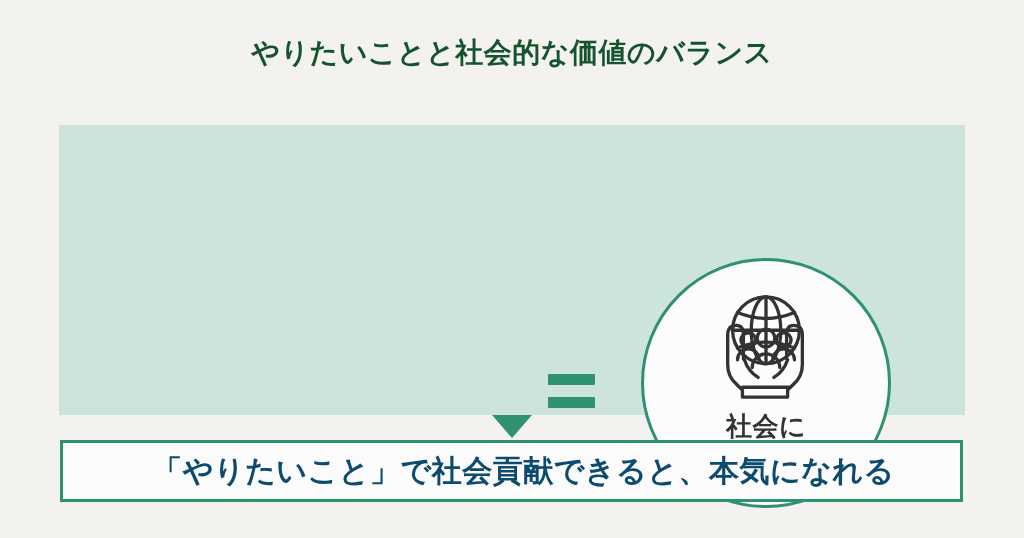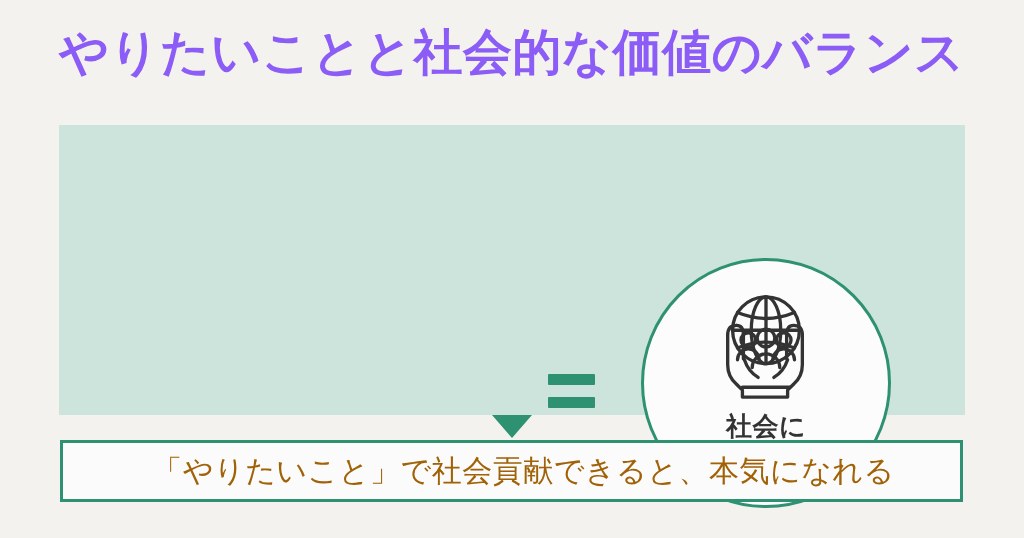--- a/index.html
+++ b/index.html
@@ -21,24 +21,24 @@
     background: #F4F2EF;
   }
 
   
   .title {
     position: absolute;
     left: 0;
     top: 27px;
     width: 1024px;
     text-align: center;
-    font-size: 49px;
+    font-size: 28px;
     line-height: 52px;
     font-weight: 700;
-    color: #8b5cf6;
+    color: #14532d;
     letter-spacing: 0.5px;
     white-space: nowrap;
   }
 
   
   .panel {
     position: absolute;
     left: 59px;
     top: 125px;
     width: 906px;
@@ -126,22 +126,22 @@
     box-sizing: border-box;
     background: #FBFBFB;
     border: 3px solid #2E9171;
     display: flex;
     align-items: center;
     justify-content: center;
   }
   .banner-text {
     font-size: 30px;
     line-height: 38px;
-    font-weight: 400;
-    color: #a16207;
+    font-weight: 700;
+    color: #0c4a6e;
     letter-spacing: 0.5px;
     white-space: nowrap;
     margin-left: 24px;
   }
 </style>
 </head>
 <body>
 
 <div class="page">
 

